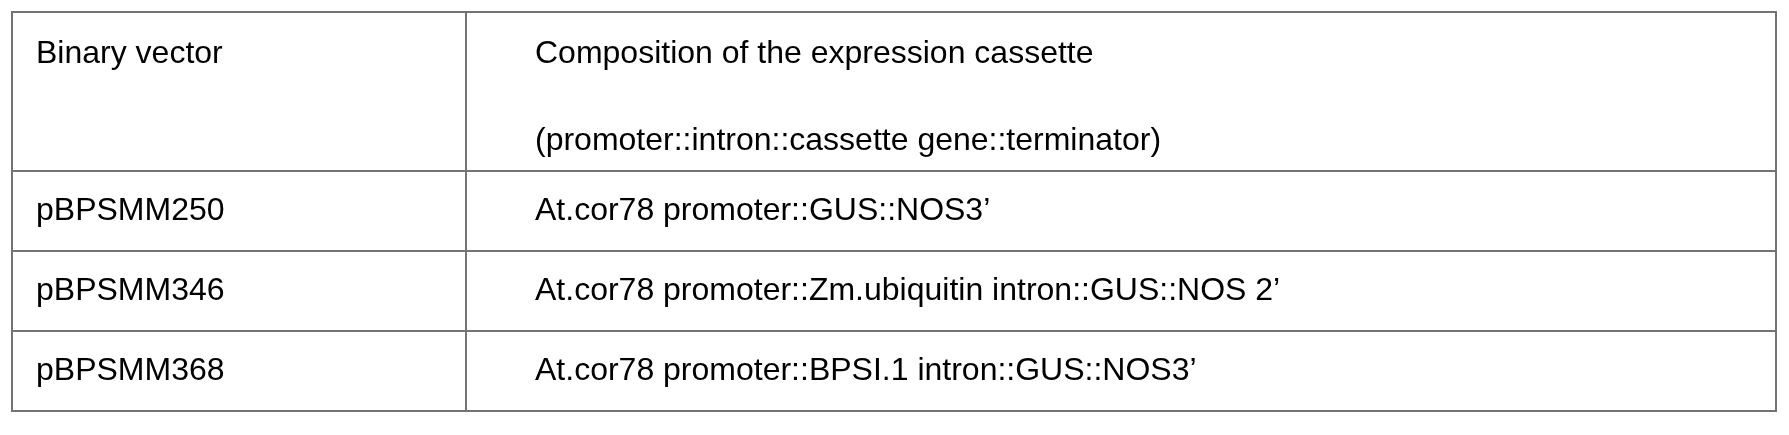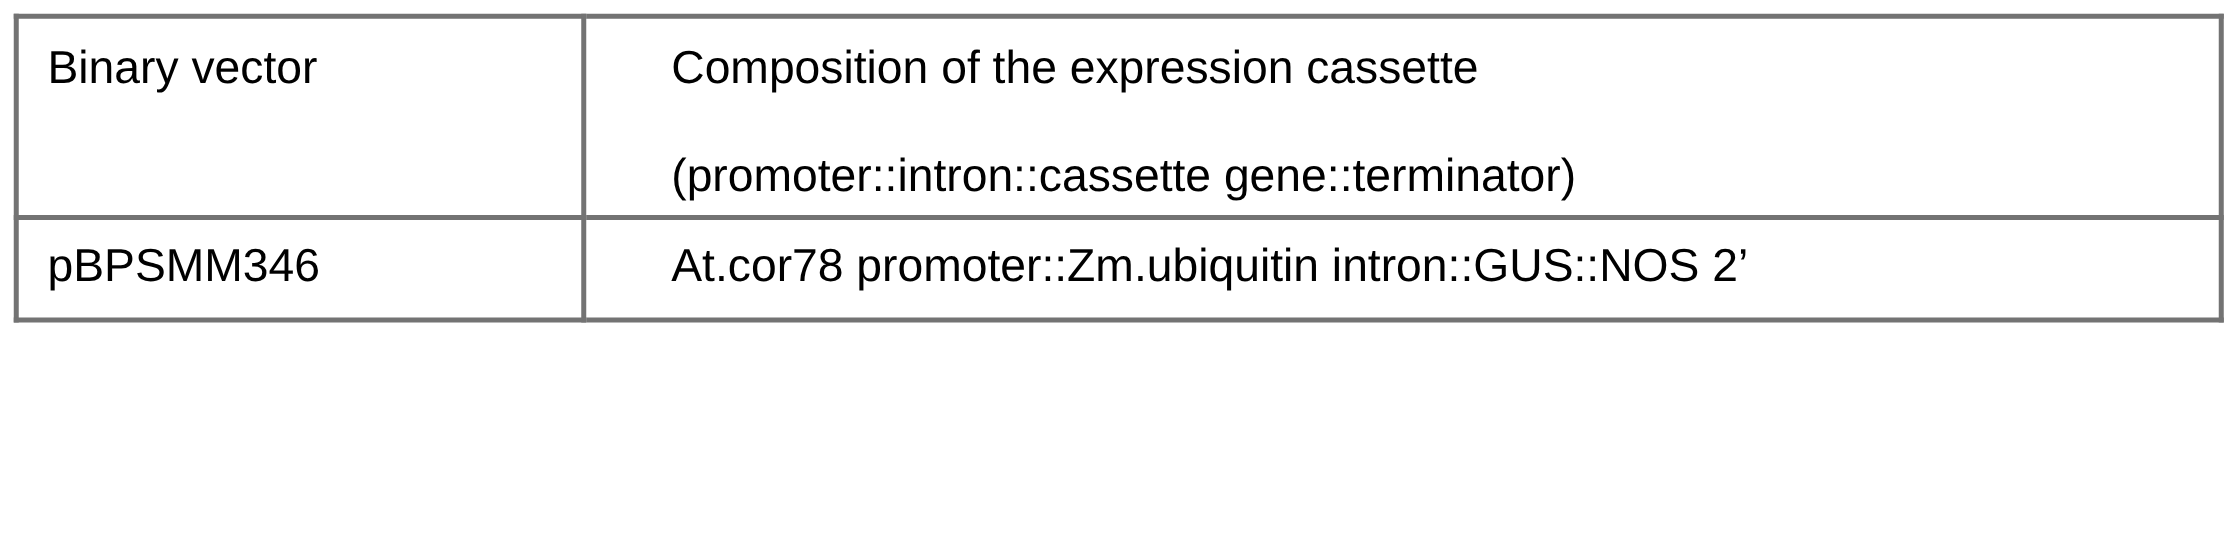--- a/index.html
+++ b/index.html
@@ -17,24 +17,24 @@
     }
     .tbl {
       position: absolute;
       left: 11px;
       top: 11px;
       width: 1764px;
       border-collapse: collapse;
       table-layout: fixed;
     }
     .tbl td {
-      border: 4px solid #737373;
+      border: 2px solid #737373;
       padding: 0;
       vertical-align: top;
-      font-size: 37px;
+      font-size: 32px;
       line-height: 40px;
       white-space: nowrap;
     }
     .col1 { width: 454px; }
     .col2 { width: 1310px; }
     .hdr td { height: 157px; }
     .row td { height: 78px; }
     .cell-in {
       position: relative;
       height: 100%;
@@ -63,23 +63,47 @@
     <td class="c2">
       <div class="cell-in">
         <span class="txt l1">Composition of the expression cassette</span>
         <span class="txt l2">(promoter::intron::cassette gene::terminator)</span>
       </div>
     </td>
   </tr>
   <tr class="row">
     <td class="c1">
       <div class="cell-in">
+            <span class="txt">pBPSMM250</span>
+          </div>
+    </td>
+    <td class="c2">
+      <div class="cell-in">
+            <span class="txt">At.cor78 promoter::GUS::NOS3’</span>
+          </div>
+    </td>
+  </tr>
+  <tr class="row">
+    <td class="c1">
+      <div class="cell-in">
             <span class="txt">pBPSMM346</span>
           </div>
     </td>
     <td class="c2">
       <div class="cell-in">
             <span class="txt">At.cor78 promoter::Zm.ubiquitin intron::GUS::NOS 2’</span>
           </div>
     </td>
   </tr>
+  <tr class="row">
+    <td class="c1">
+      <div class="cell-in">
+            <span class="txt">pBPSMM368</span>
+          </div>
+    </td>
+    <td class="c2">
+      <div class="cell-in">
+            <span class="txt">At.cor78 promoter::BPSI.1 intron::GUS::NOS3’</span>
+          </div>
+    </td>
+  </tr>
 </tbody>
   </table>
 
 </body></html>

